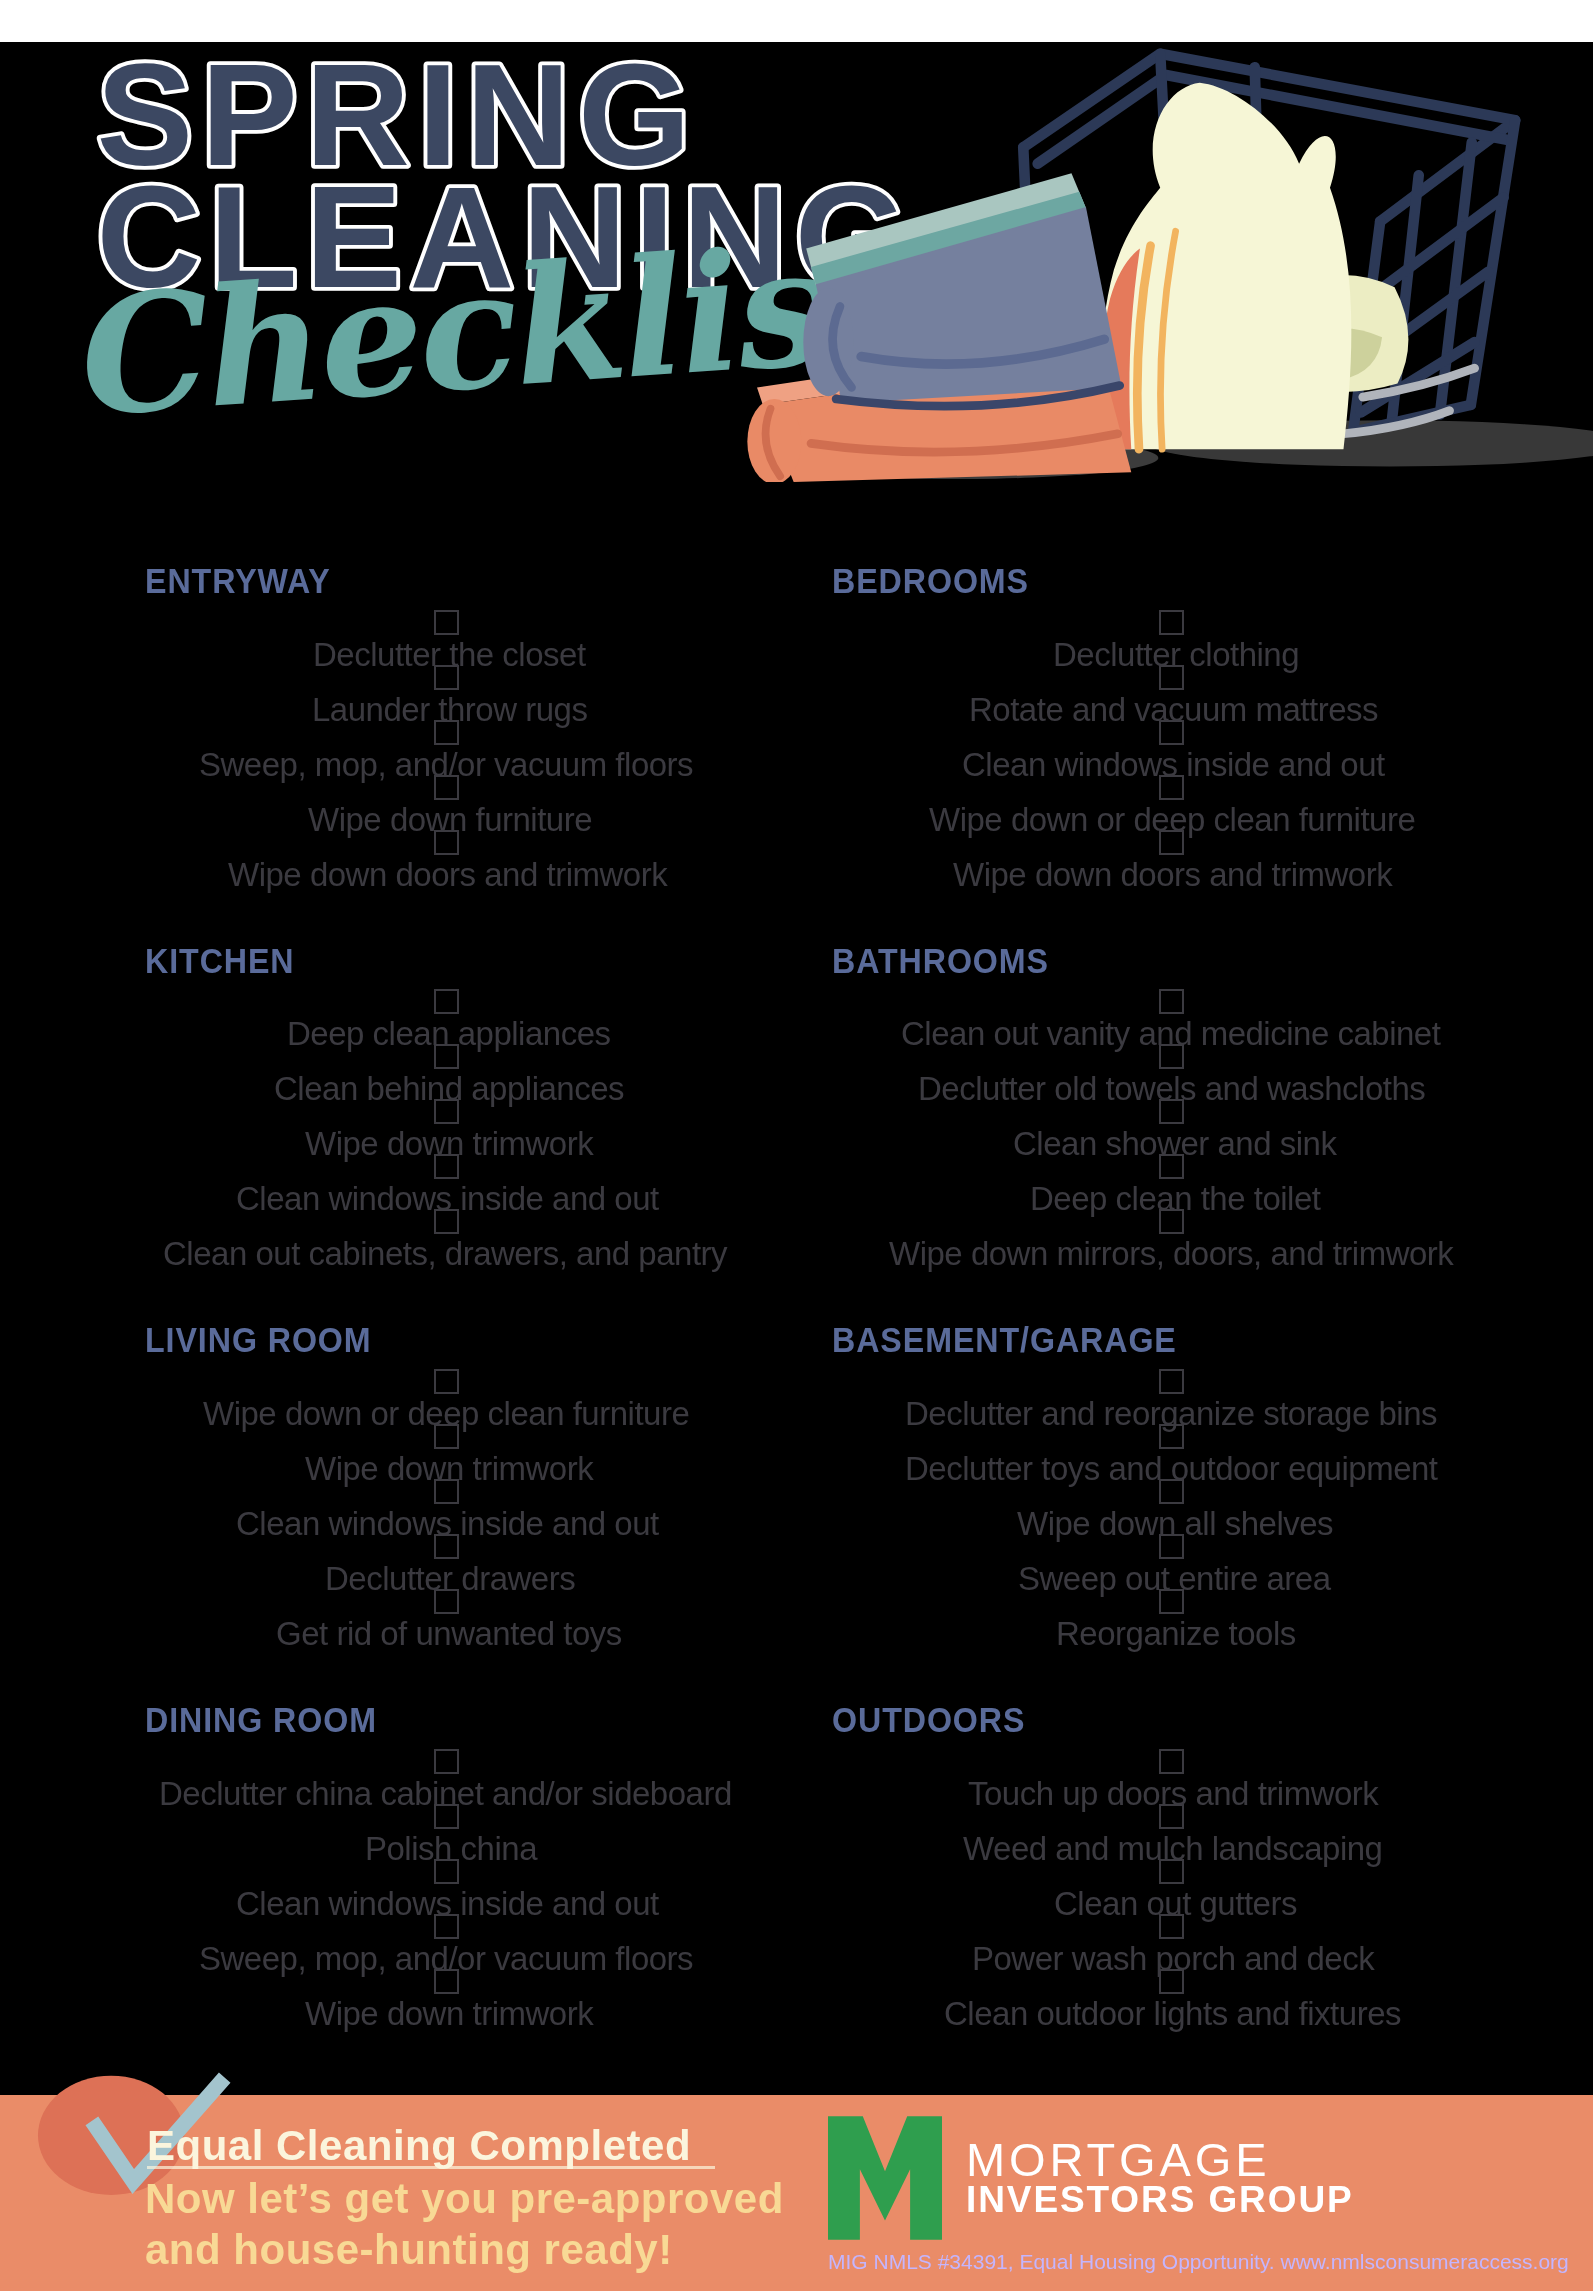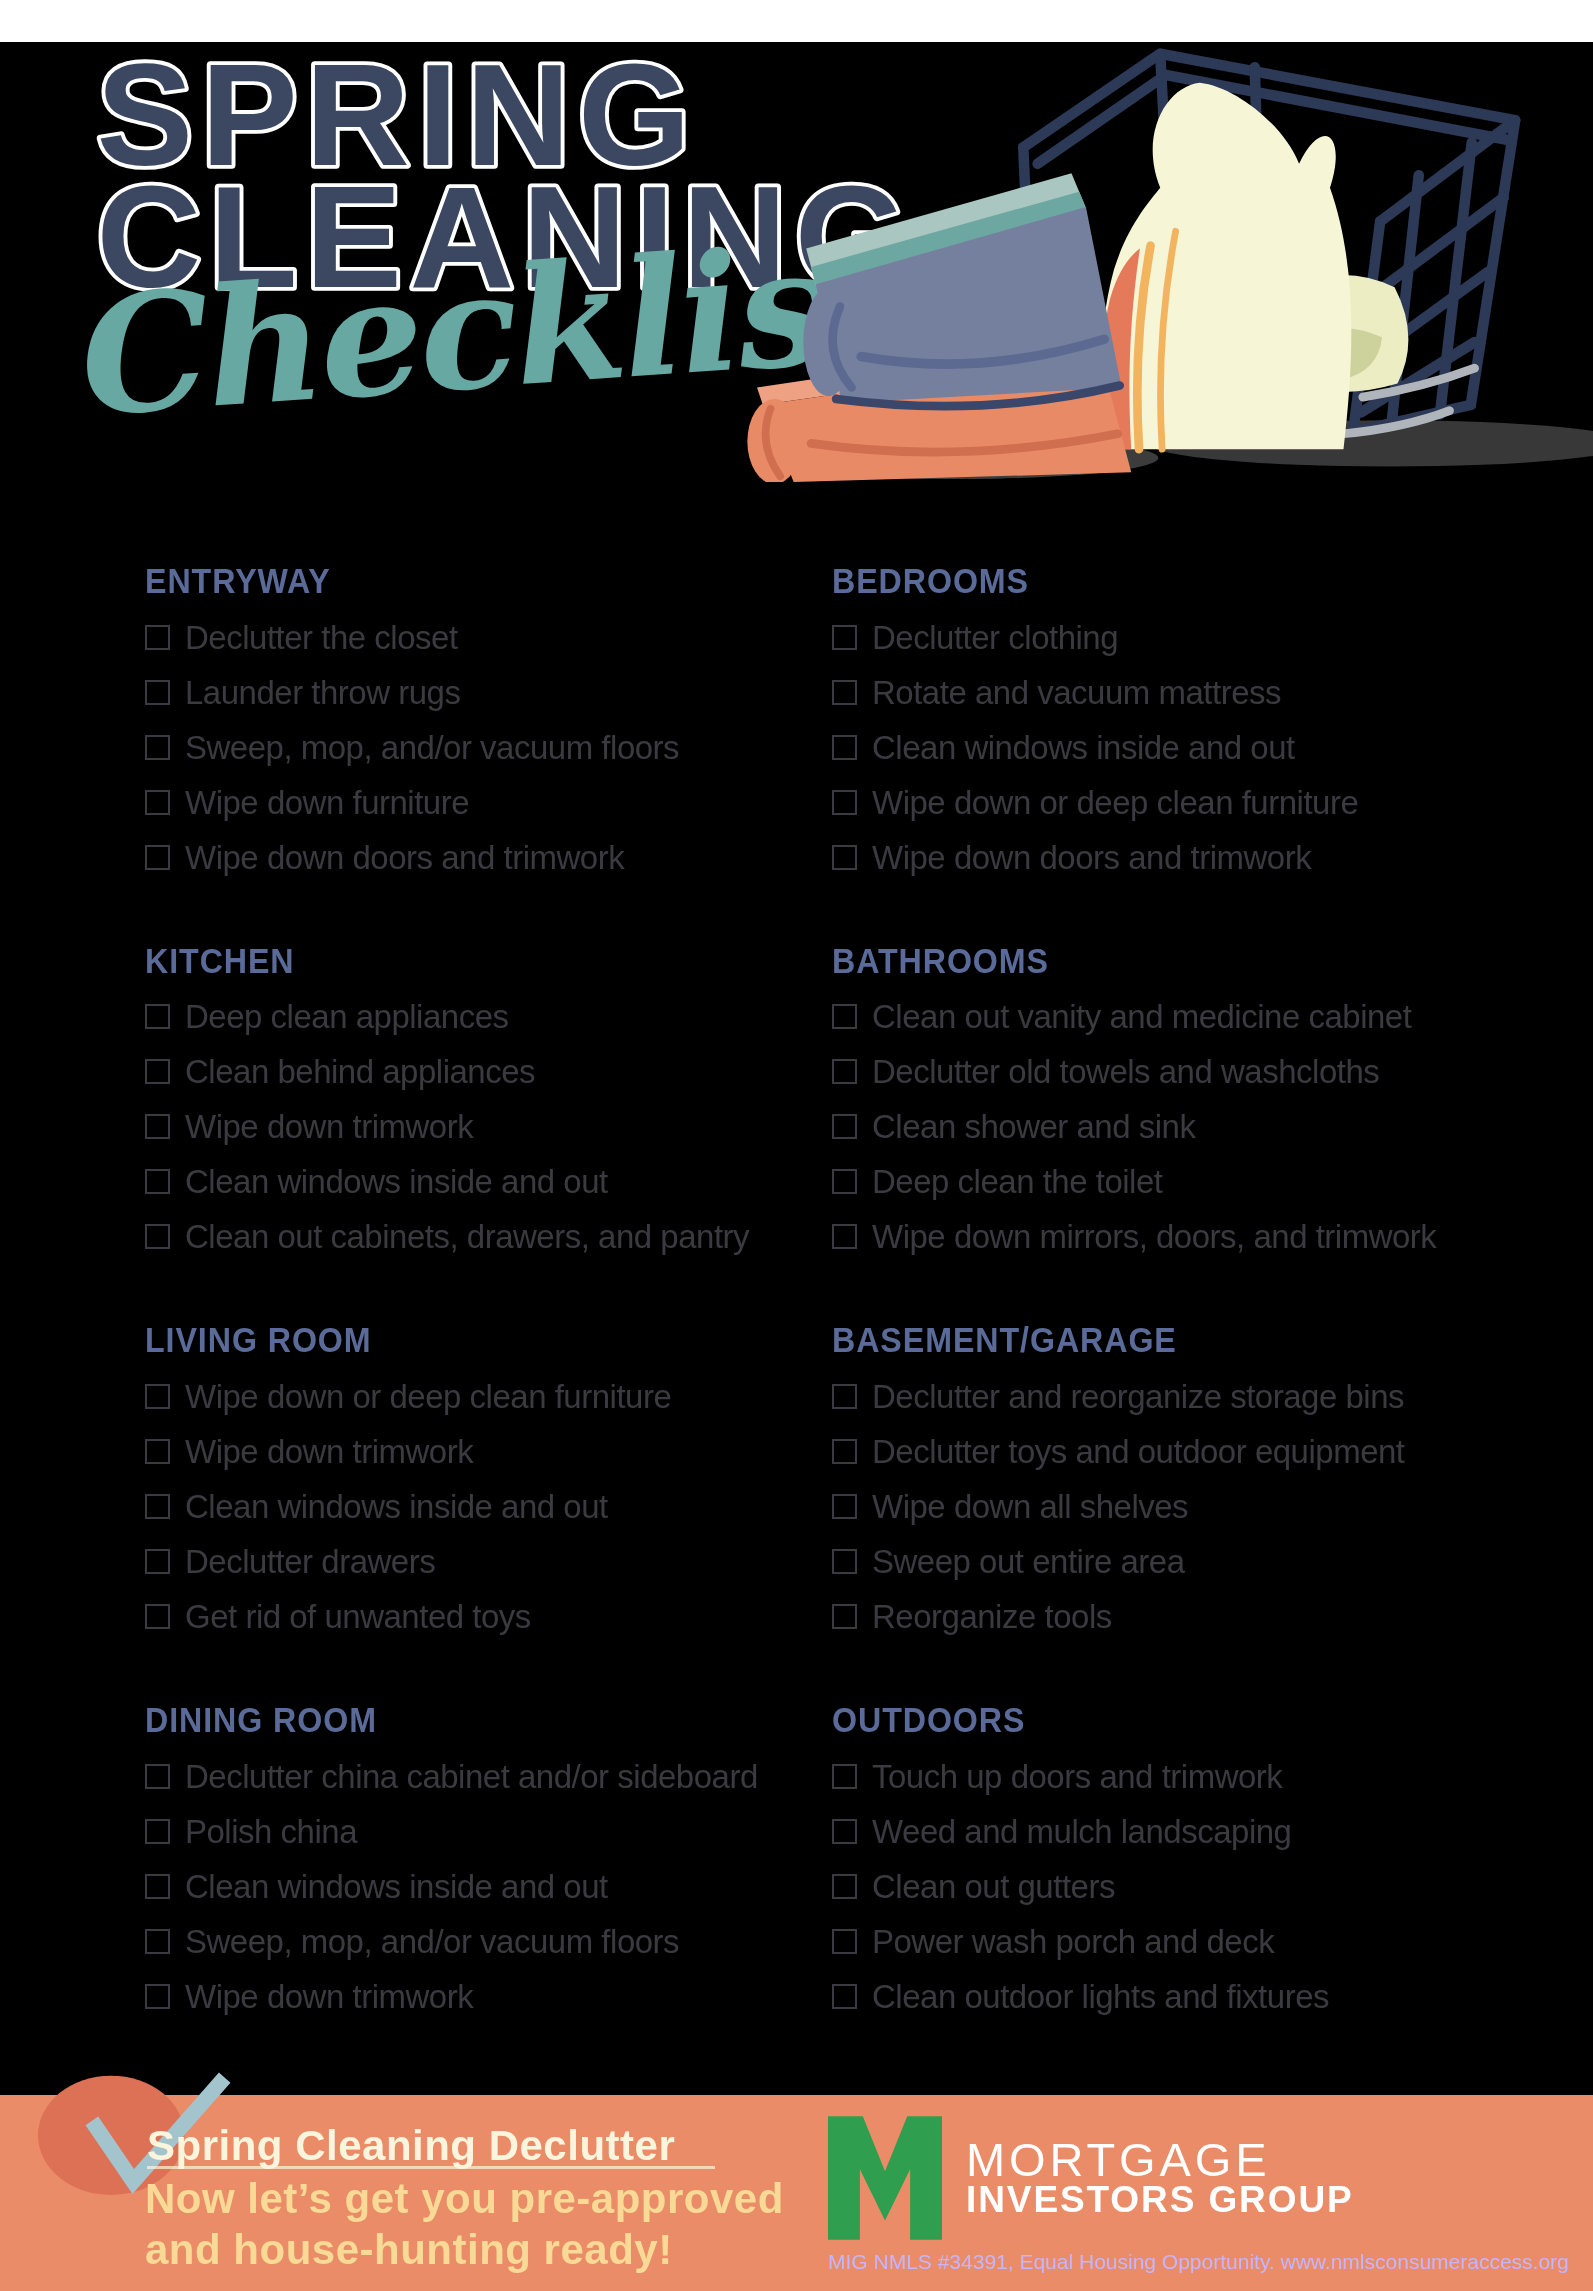--- a/index.html
+++ b/index.html
@@ -28,21 +28,21 @@
   
   .col { position:absolute; top:561px; }
   .col-left  { left:145px; width:618px; }
   .col-right { left:832px; width:695px; }
   .section { margin-bottom:56px; }
   .sec-title {
     font-size:35px; font-weight:700; color:#5a6b9a; letter-spacing:1px;
     height:39px; line-height:39px; margin-bottom:9.7px; white-space:nowrap;
     transform:scaleX(.92); transform-origin:left center;
   }
-  .item { display:flex; align-items:center; height:55px; white-space:nowrap; }
+  .item { display:flex; align-items:center; height:55px; white-space:nowrap;flex-direction:column; }
   .box { flex:0 0 auto; width:25px; height:25px; border:2.9px solid #3b3a40; margin-right:15.4px; background:transparent; }
   .lbl { font-size:34px; color:#3b3a40; letter-spacing:-0.5px; transform:scaleX(.97); transform-origin:left center; }
 
   
   .band { position:absolute; left:0; top:2095px; width:1593px; height:196px; background:#ea8c68; }
   .check-badge { position:absolute; left:29px; top:2066px; width:222px; height:154px; }
   .headline {
     position:absolute; left:147px; top:2122px; font-size:42px; font-weight:700;
     color:#fbf5dd; letter-spacing:0.5px; white-space:nowrap;
   }
@@ -313,21 +313,21 @@
     </div>
   </div>
 
   <div class="band"></div>
 
   <svg class="check-badge" viewBox="0 0 230 160">
     <ellipse cx="85" cy="72" rx="76" ry="62" fill="#dd7156"></ellipse>
     <polyline points="65,57 108,120 203,12" fill="none" stroke="#a3c4cd" stroke-width="16"></polyline>
   </svg>
 
-  <div class="headline">Spring Cleaning Declutter</div>
+  <div class="headline">Equal Cleaning Completed</div>
   <div class="underline"></div>
   <div class="sub sub1">Now let’s get you pre-approved</div>
   <div class="sub sub2">and house-hunting ready!</div>
 
   <svg class="logo-m" viewBox="0 0 118 128">
     <path d="M0 0 H36 L59 57 L82 0 H118 V128 H85 V55 L59 108 L33 55 V128 H0 Z" fill="#2f9e4e"></path>
   </svg>
   <div class="logo-line1">MORTGAGE</div>
   <div class="logo-line2">INVESTORS GROUP</div>
   <div class="disclaimer">MIG NMLS #34391, Equal Housing Opportunity. www.nmlsconsumeraccess.org</div>

